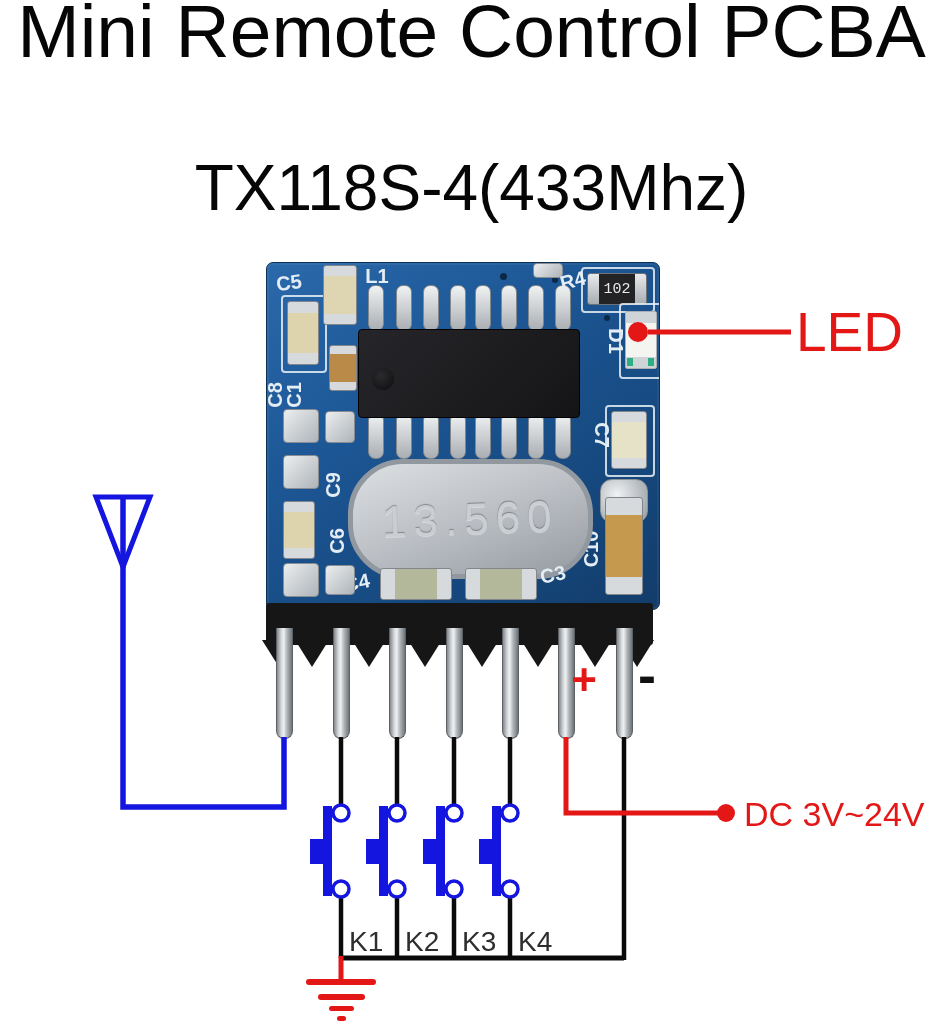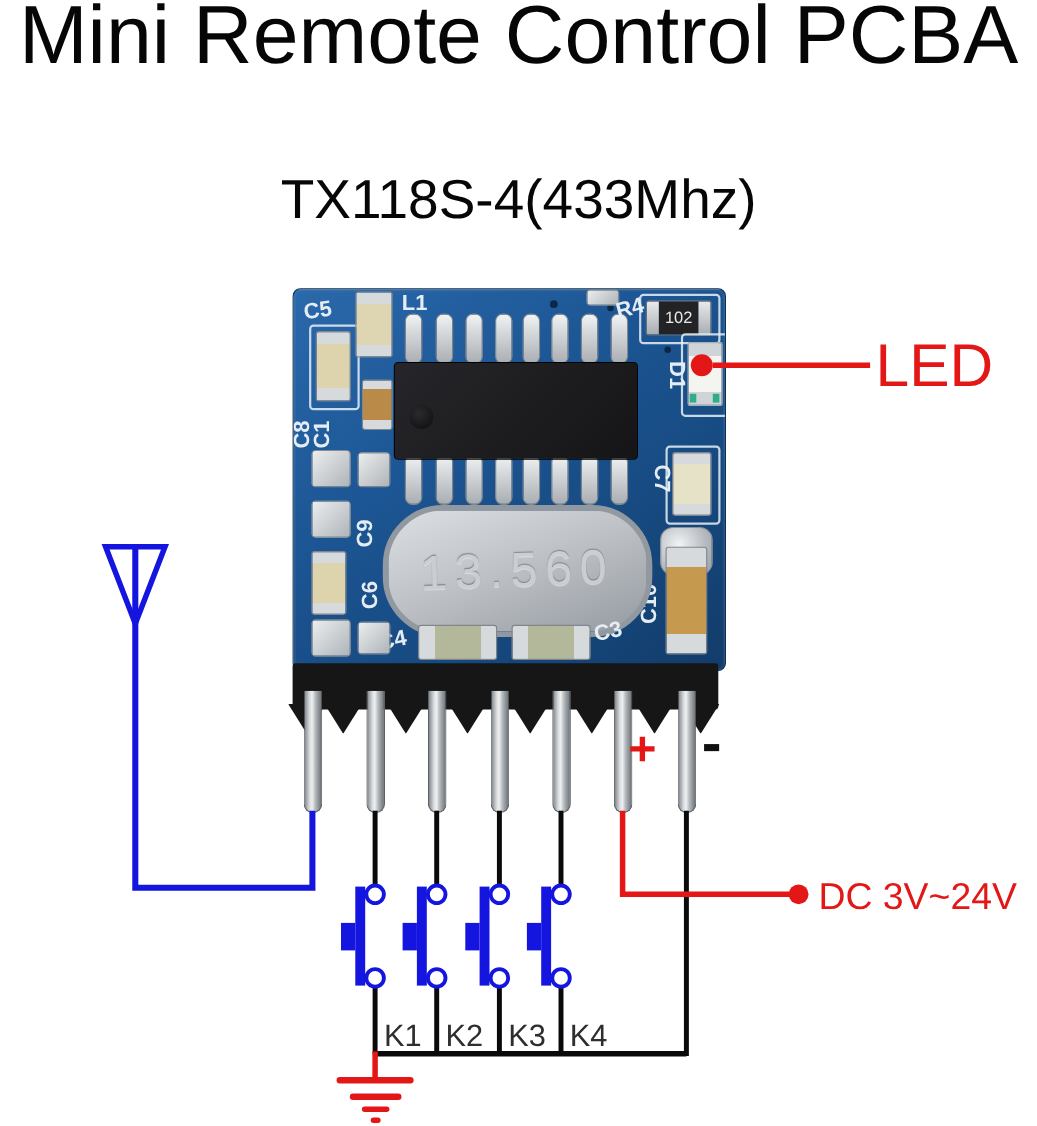--- a/index.html
+++ b/index.html
@@ -2,21 +2,21 @@
 <html><head>
 <meta charset="utf-8">
 <style>
   html,body{margin:0;padding:0;background:#fff;}
   .canvas{position:relative;width:943px;height:1024px;background:#fff;overflow:hidden;
           font-family:"Liberation Sans","DejaVu Sans",sans-serif;}
   
   .t{position:absolute;left:0;width:100%;text-align:center;color:#060606;line-height:1;white-space:nowrap;}
   .t1{top:-6px;font-size:75px;}
   .t2{top:88px;font-size:54px;}
-  .t3{top:156px;font-size:50px;}
+  .t3{top:156px;font-size:64px;}
   
   .pcb{position:absolute;left:266px;top:262px;width:392px;height:346px;border-radius:7px;z-index:1;
        background:linear-gradient(145deg,#2a69ab 0%,#1d5796 35%,#16497f 70%,#123c6a 100%);
        border:1px solid #0d3154;box-shadow:inset 0 0 0 2px rgba(255,255,255,.05);overflow:hidden;}
   .pcb *{position:absolute;}
   .lbl{color:#e5edf4;font-size:20px;font-weight:700;transform:translate(-50%,-50%);white-space:nowrap;}
   .r90{transform:translate(-50%,-50%) rotate(90deg);}
   .rm90{transform:translate(-50%,-50%) rotate(-90deg);}
   .rm15{transform:translate(-50%,-50%) rotate(-15deg);}
   .rm12{transform:translate(-50%,-50%) rotate(-12deg);}
@@ -32,21 +32,21 @@
   .dimple{border-radius:50%;background:radial-gradient(circle at 40% 35%,#2b2b2e,#0c0c0e);}
   .icpin{width:14px;height:44px;background:linear-gradient(180deg,#f0f2f3,#a9aeb3);
          border:1px solid #82878c;border-radius:7px;}
   .xtal{border-radius:55px;border:5px solid #9298a0;display:flex;align-items:center;justify-content:center;
         background:linear-gradient(160deg,#dcdfe2 0%,#bfc3c8 45%,#969ba1 100%);}
   .xtal span{position:static;font-size:44px;letter-spacing:7px;color:#caced2;transform:rotate(-2deg);
         text-shadow:0 1px 0 rgba(255,255,255,.4),0 -1px 1px rgba(70,70,70,.5);}
   .res{display:flex;flex-direction:row;border-radius:3px;overflow:hidden;border:1px solid #6d7276;}
   .res i{position:static;flex:0 0 11px;background:linear-gradient(180deg,#e8eaec,#a8adb2);}
   .res b{position:static;flex:1;background:#232326;color:#e8e8e8;font-size:15px;font-weight:400;
-         display:flex;align-items:center;justify-content:center;font-style:normal;}
+         display:flex;align-items:center;justify-content:center;font-style:normal;font-family:Liberation Mono, monospace;}
   .led{background:linear-gradient(180deg,#cfd4d8 0 20%,#f4f4f1 20% 80%,#cfd4d8 80% 100%);
        border:1px solid #aab0b5;border-radius:2px;}
   .gdot{background:#2fae84;}
   .blob{background:radial-gradient(circle at 35% 35%,#f1f3f4,#b6bbc0 60%,#989ea4);
         border-radius:12px;border:1px solid #8b9196;}
   
   .hdr-bar{position:absolute;left:266px;top:603px;width:387px;height:42px;background:#161616;
            border-radius:3px;z-index:2;}
   .tooth{position:absolute;top:640px;width:34px;height:27px;background:#161616;z-index:2;
          clip-path:polygon(0 0,100% 0,50% 100%);}

